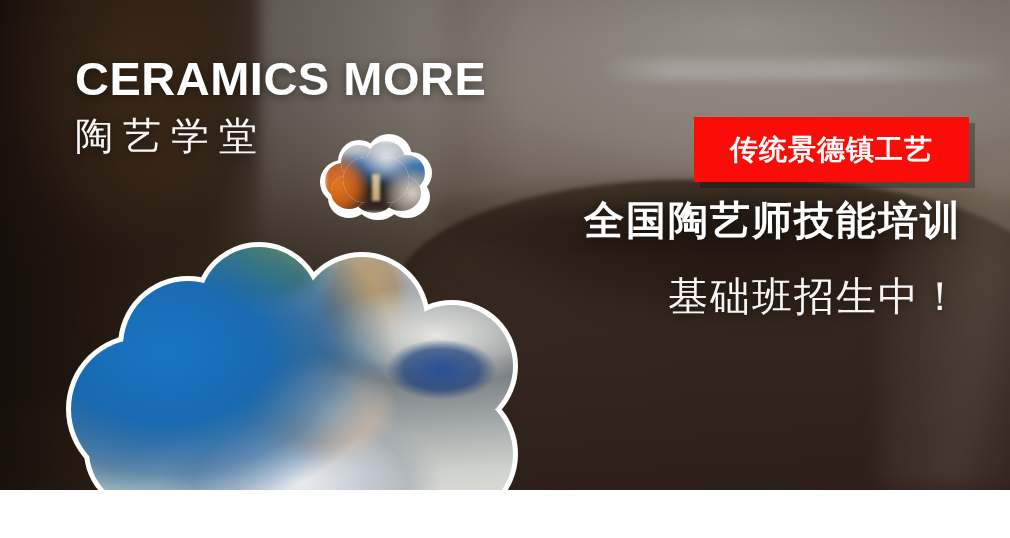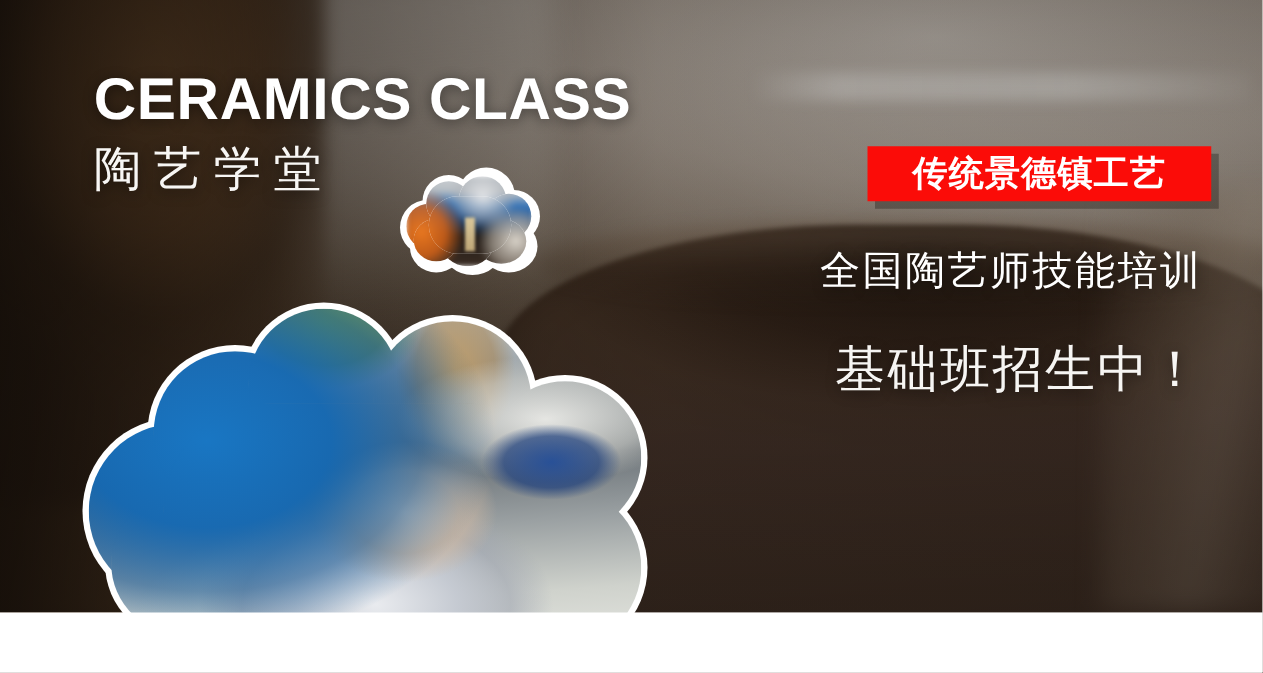--- a/index.html
+++ b/index.html
@@ -176,33 +176,33 @@
       radial-gradient(12% 26% at 66% 20%, rgba(196,156,96,0.85) 0%, rgba(168,130,76,0.55) 58%, rgba(168,130,76,0) 88%),
       
       linear-gradient(176deg, #cfd3d6 0%, #b9c0c4 14%, #8f979c 30%, #6d7479 48%, #9aa0a2 64%, #cfd2cc 82%, #e8e9e4 100%);
     background-size:452px 286px;
     background-repeat:no-repeat;
   }
 
   
   .badge{
     position:absolute; left:694px; top:117px;
-    width:275px; height:44px;
+    width:275px; height:65px;
     background:#fb0c08;
     box-shadow:6px 6px 0 rgba(10,6,4,0.30);
     display:flex; align-items:center; justify-content:center;
   }
   .badge-text{
     font-size:28px; font-weight:700; color:#ffffff;
     letter-spacing:1px; line-height:1; white-space:nowrap;
   }
 
   .line-1{
     position:absolute; right:48px; top:200px;
-    font-size:32px; font-weight:400; color:#ffffff;
+    font-size:40px; font-weight:700; color:#ffffff;
     letter-spacing:2px; line-height:1; white-space:nowrap;
     text-shadow:0 2px 10px rgba(0,0,0,0.45);
   }
   .line-2{
     position:absolute; right:48px; top:276px;
     font-size:40px; font-weight:400; color:#f6f5f3;
     letter-spacing:2px; line-height:1; white-space:nowrap;
     text-shadow:0 2px 10px rgba(0,0,0,0.45);
   }
 
@@ -228,21 +228,21 @@
     <div class="bg-pale-col"></div>
     <div class="bg-shelf"></div>
     <div class="bg-vessel"></div>
     <div class="bg-vessel-rim"></div>
     <div class="bg-vessel-streak"></div>
     <div class="bg-bench"></div>
     <div class="bg-left-figure"></div>
     <div class="bg-scrim"></div>
   </div>
 
-  <div class="headline-en">CERAMICS CLASS</div>
+  <div class="headline-en">CERAMICS MORE</div>
   <div class="headline-cn">陶艺学堂</div>
 
   <div class="cloud-sm">
     <div class="cloud-lobes">
       <span style="left:2px;  top:26px; width:44px; height:44px;"></span>
       <span style="left:20px; top:6px;  width:42px; height:42px;"></span>
       <span style="left:48px; top:0px;  width:46px; height:46px;"></span>
       <span style="left:72px; top:18px; width:42px; height:42px;"></span>
       <span style="left:66px; top:42px; width:46px; height:42px;"></span>
       <span style="left:36px; top:44px; width:48px; height:42px;"></span>

